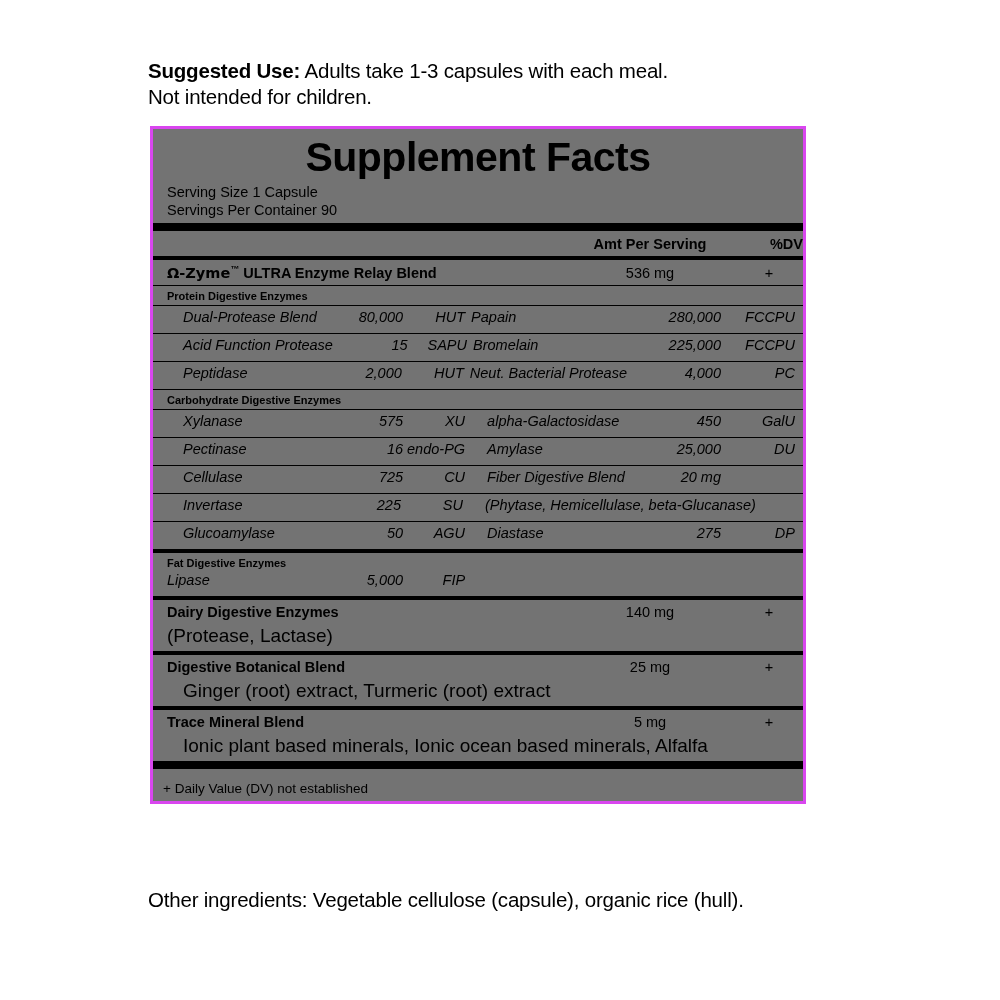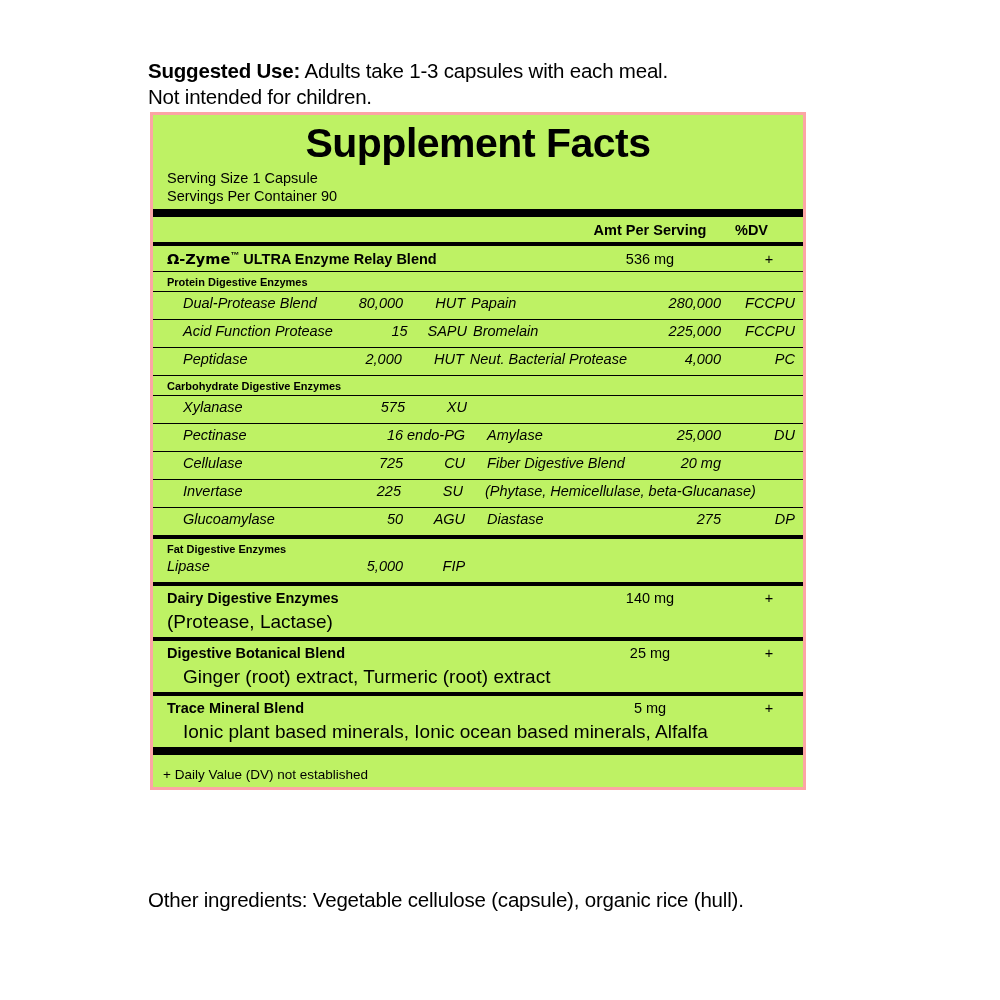--- a/index.html
+++ b/index.html
@@ -29,25 +29,25 @@
     font-size: 20.5px;
     line-height: 26px;
     letter-spacing: -0.2px;
   }
   .suggested-use b {
     font-weight: bold;
   }
   .panel {
     position: absolute;
     left: 150px;
-    top: 112px;
+    top: 126px;
     width: 656px;
-    border: 3px solid #fca5a5;
+    border: 3px solid #d946ef;
     box-sizing: border-box;
-    background: #bef264;
+    background: #737373;
   }
   .sf-title {
     text-align: center;
     font-weight: bold;
     font-size: 41px;
     letter-spacing: -0.5px;
     line-height: 44px;
     padding: 6px 0 2px 0;
   }
   .serving-lines {
@@ -74,21 +74,21 @@
     font-weight: bold;
     padding: 5px 0 4px 0;
   }
   .amt-header .sp { flex: 1; }
   .amt-header .amt {
     width: 170px;
     text-align: center;
   }
   .amt-header .dv {
     width: 68px;
-    text-align: left;
+    text-align: right;
   }
 
   .row {
     display: flex;
     align-items: baseline;
     font-size: 14.5px;
     min-height: 21px;
     padding: 3px 0 3px 0;
     font-style: italic;
   }
@@ -258,20 +258,25 @@
 
     <div class="sechead">Carbohydrate Digestive Enzymes</div>
     <div class="rule-thin"></div>
 
     <div class="row">
       <div class="lcol">
         <span class="nm indent">Xylanase</span>
         <span class="val">575</span>
         <span class="unit">XU</span>
       </div>
+      <div class="rcol">
+        <span class="nm indent">alpha-Galactosidase</span>
+        <span class="val">450</span>
+        <span class="unit">GalU</span>
+      </div>
     </div>
     <div class="rule-thin"></div>
 
     <div class="row">
       <div class="lcol">
         <span class="nm indent">Pectinase</span>
         <span class="val">16</span>
         <span class="unit">endo-PG</span>
       </div>
       <div class="rcol">

